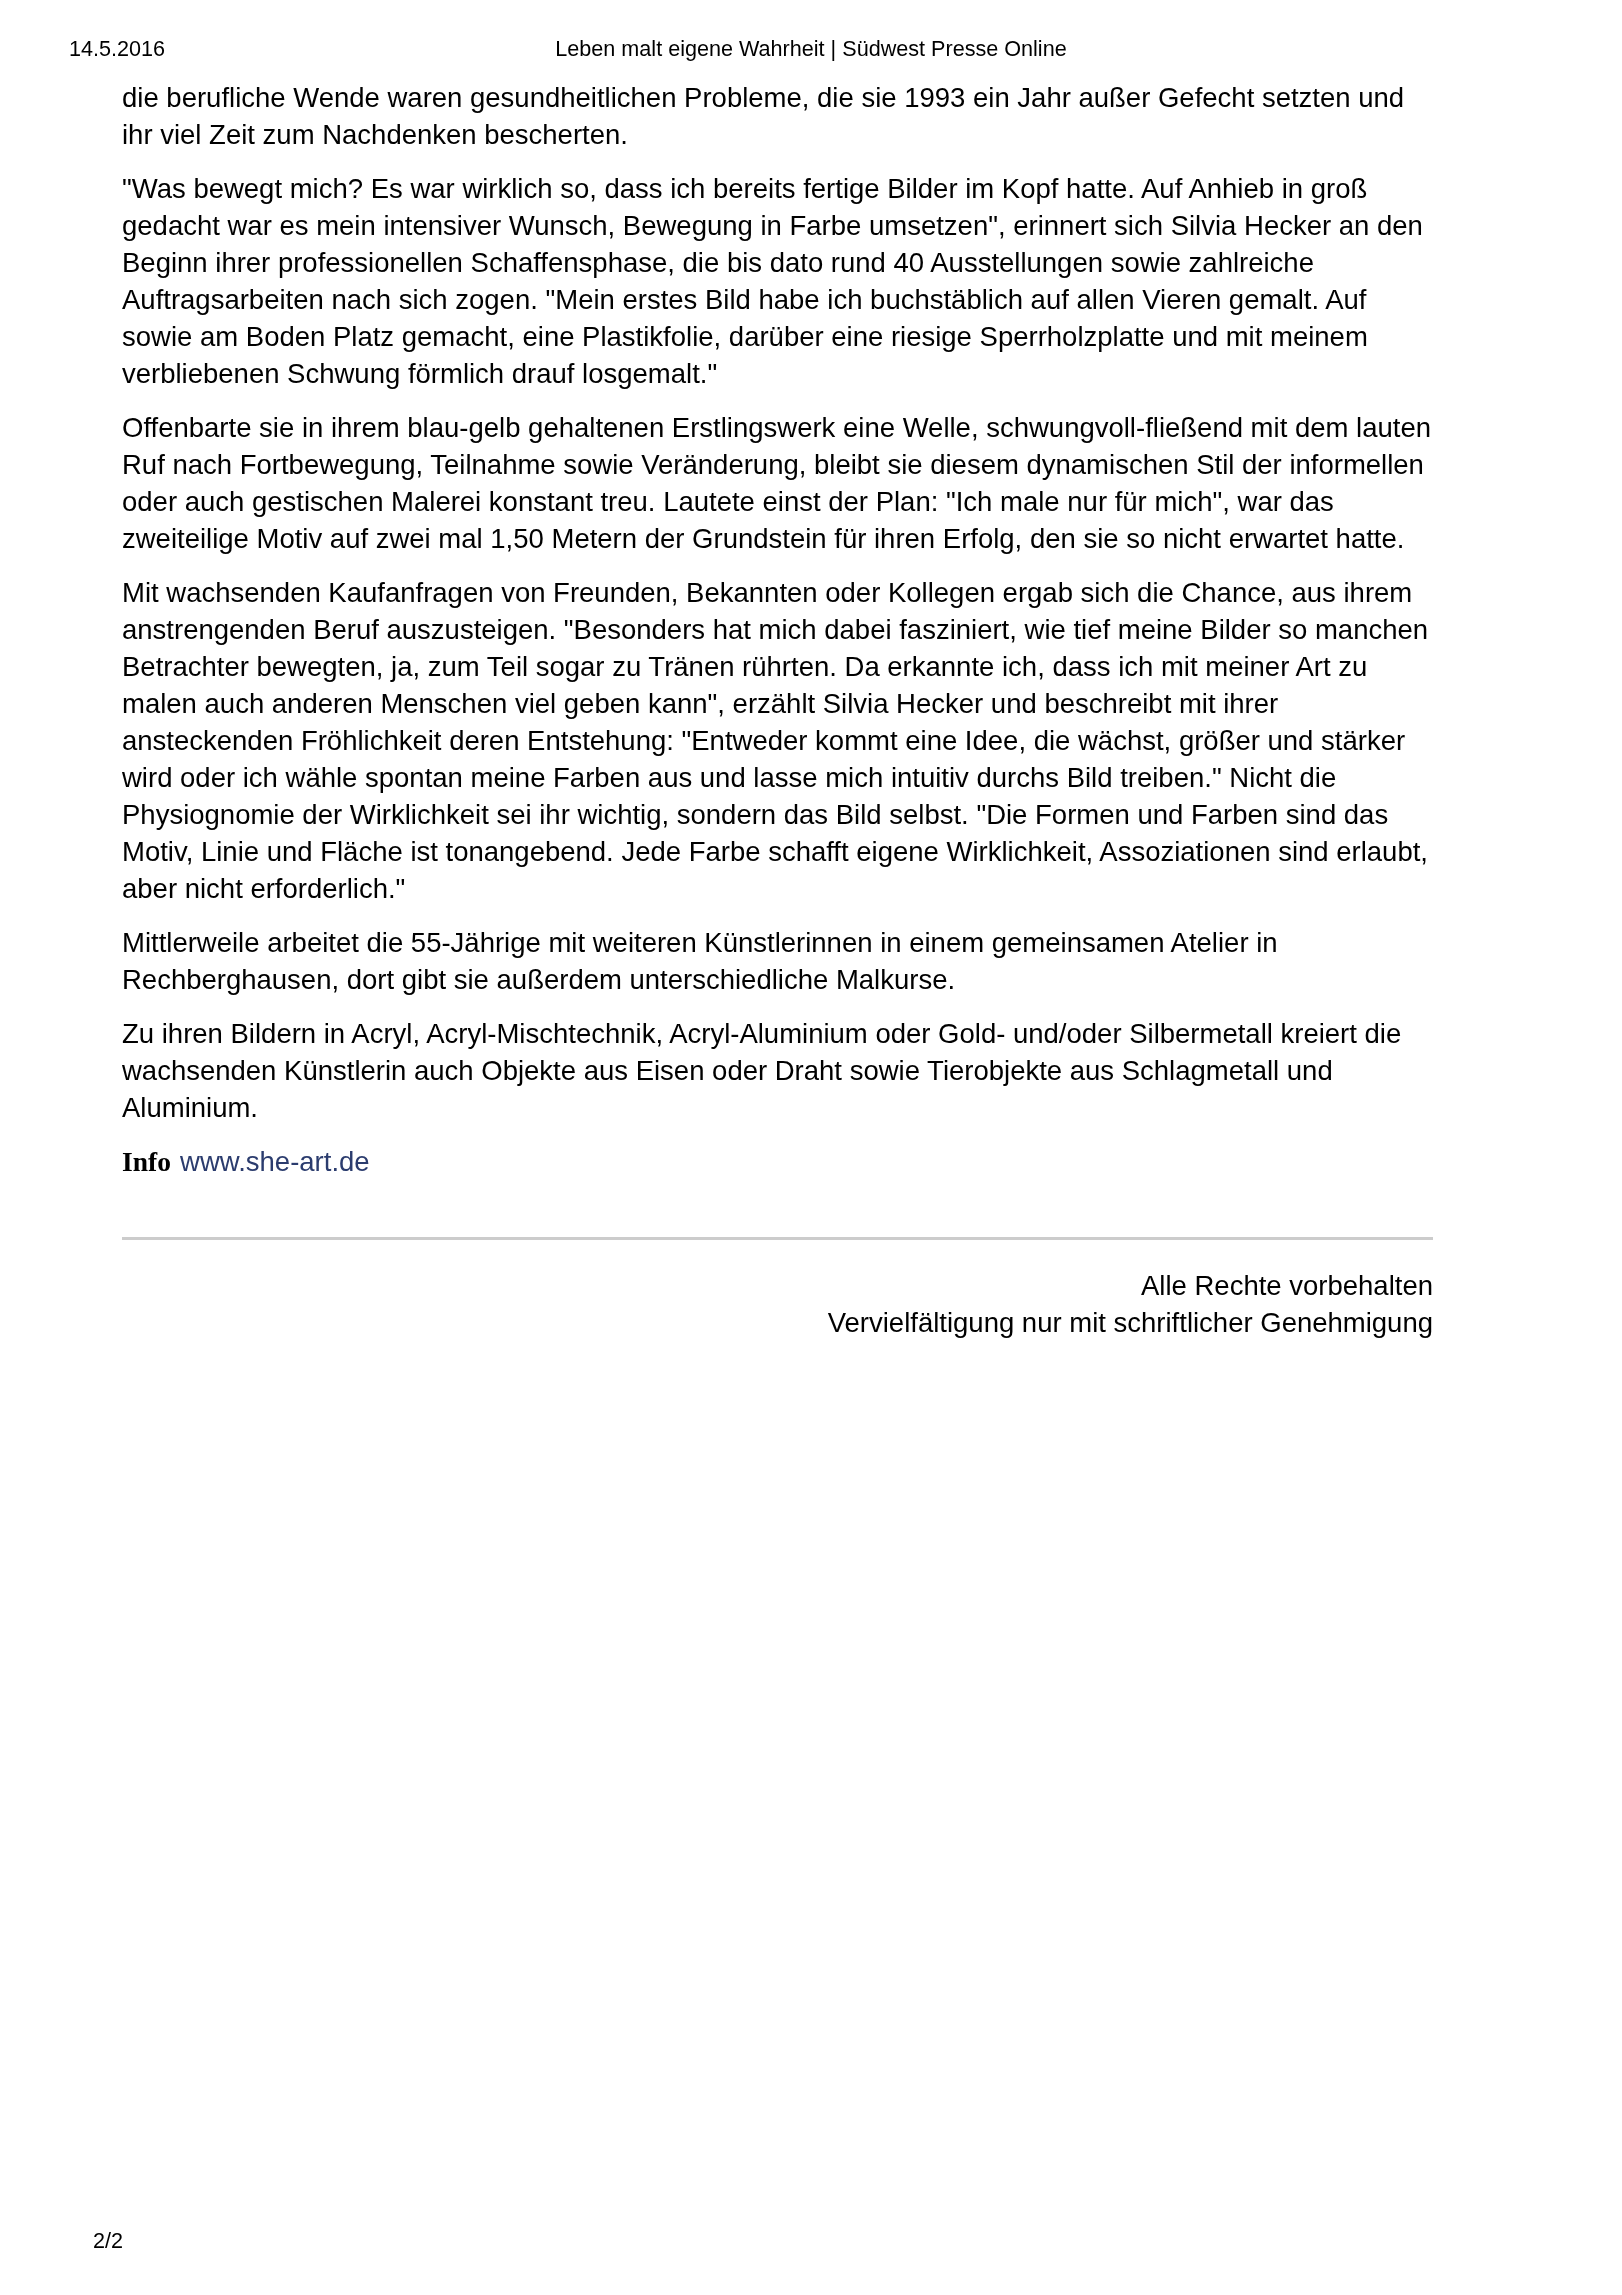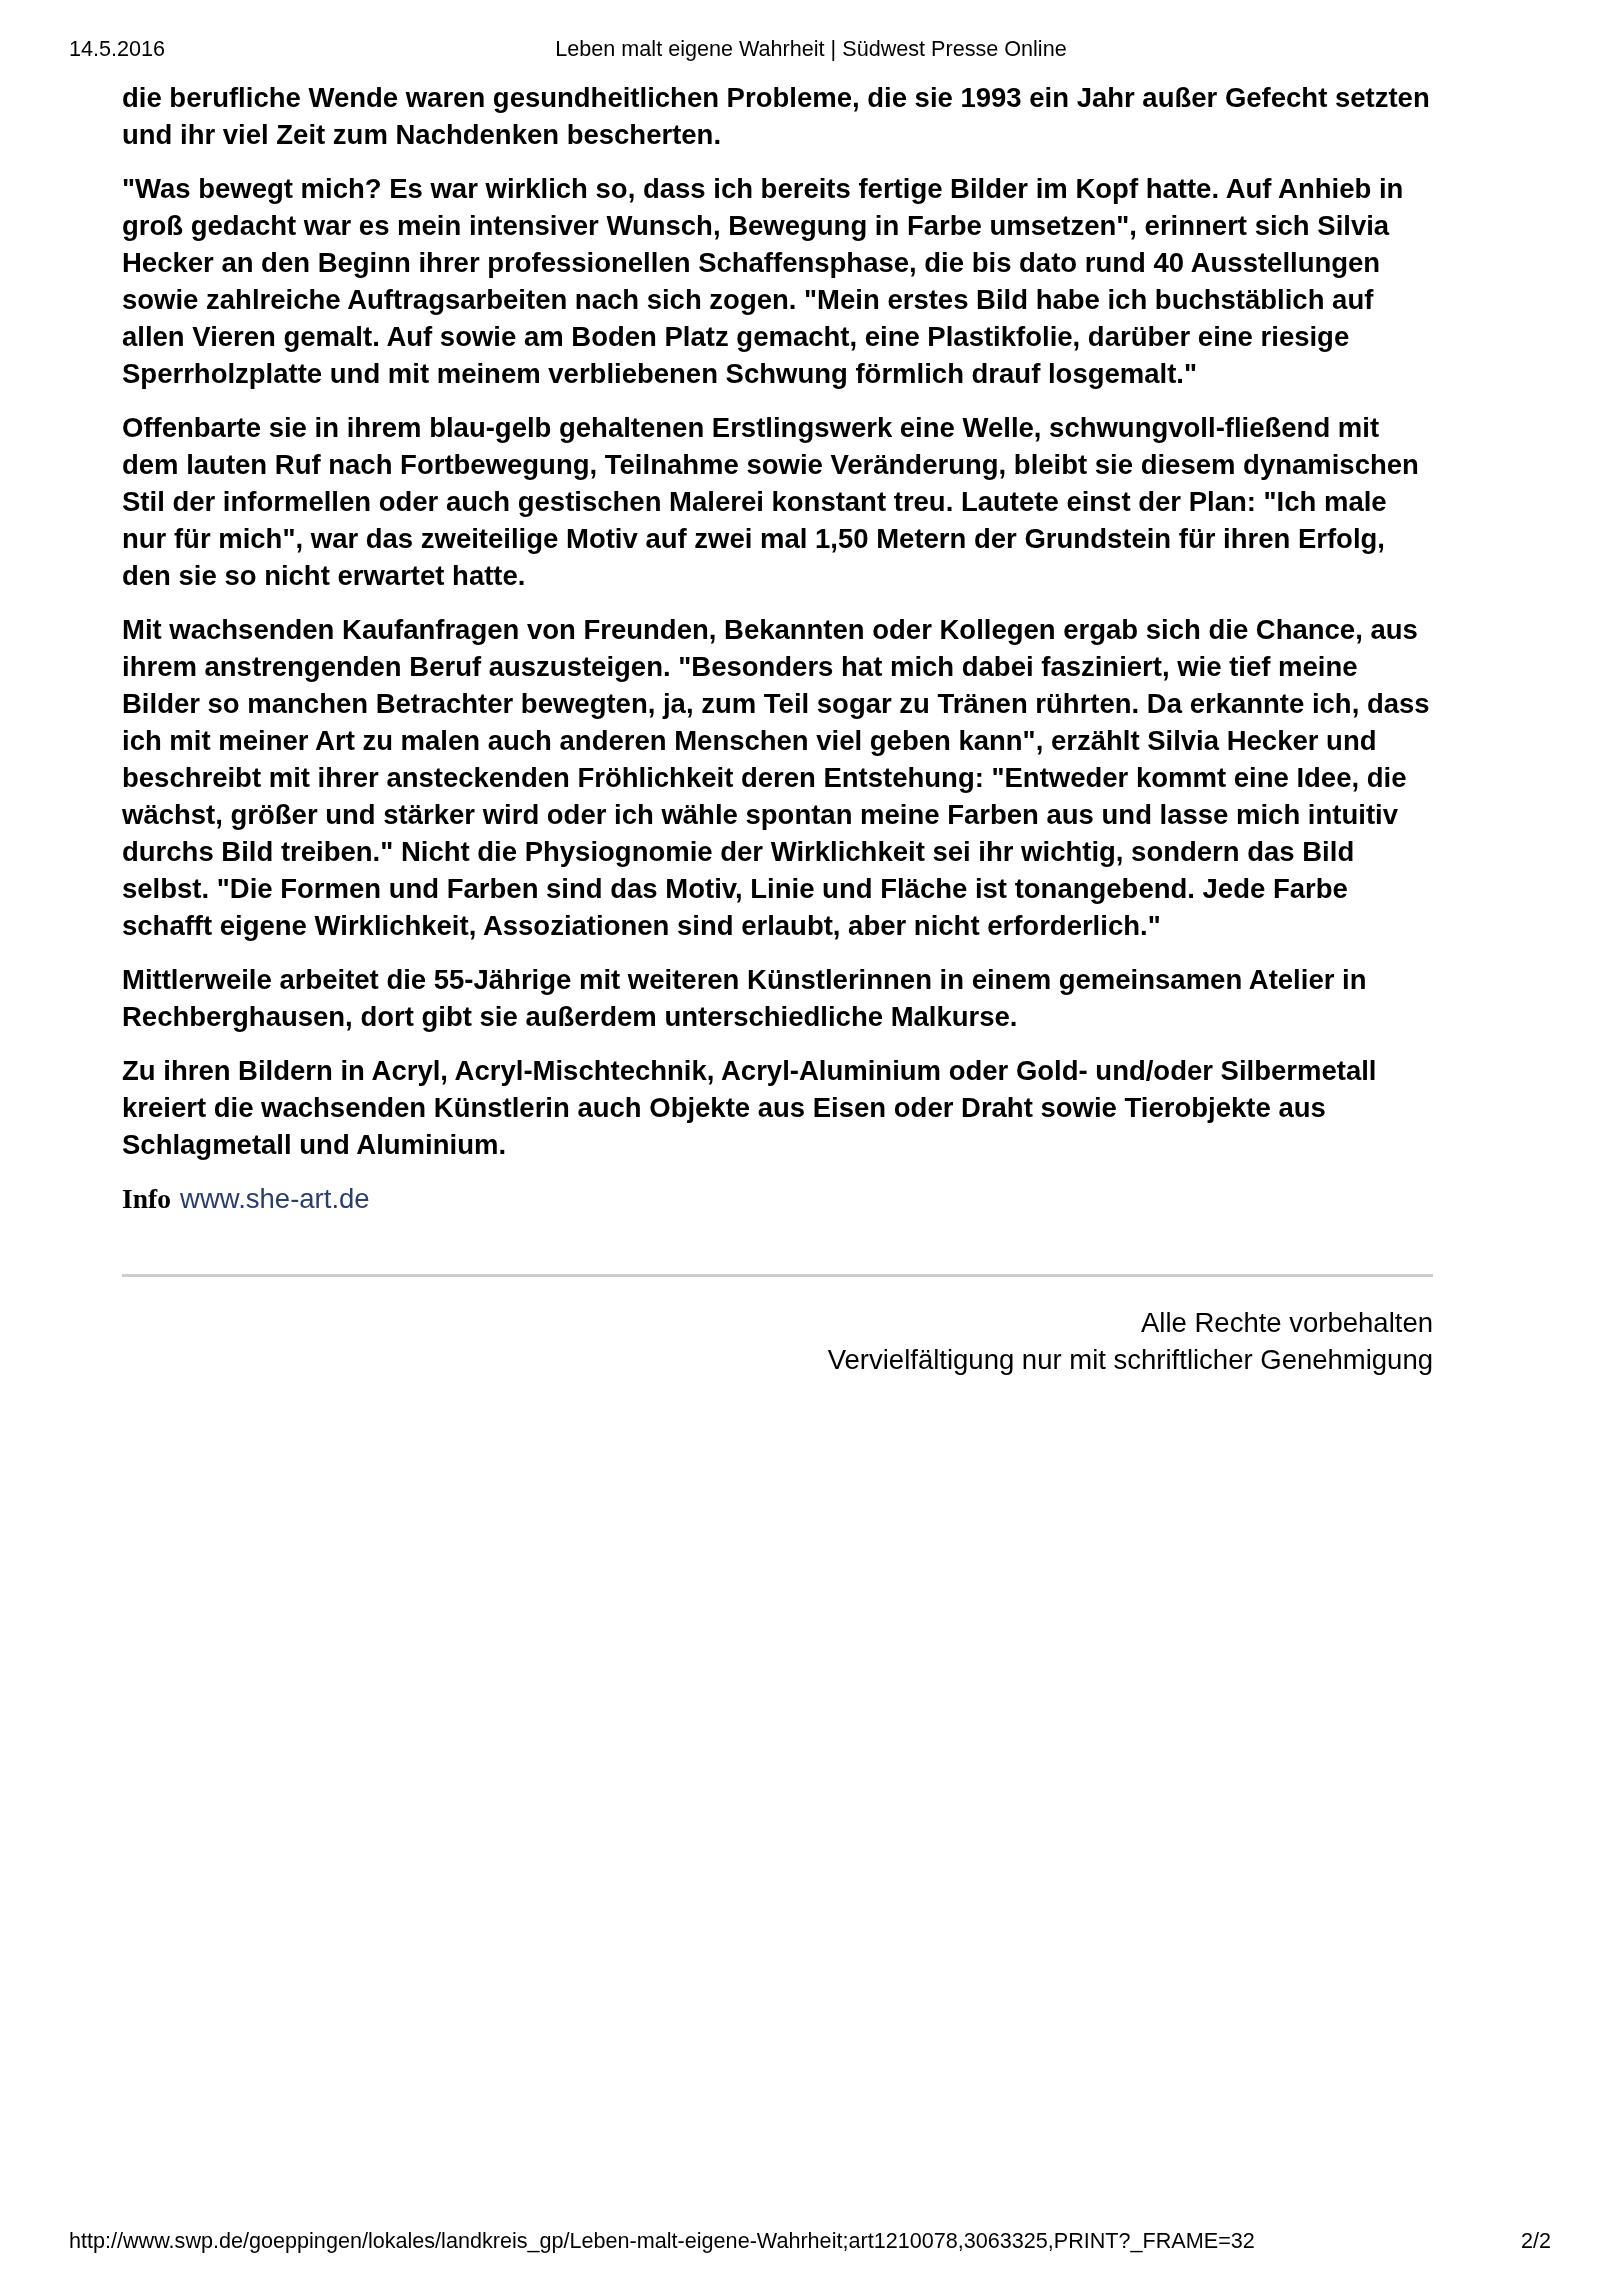--- a/index.html
+++ b/index.html
@@ -36,21 +36,21 @@
   .header-spacer { flex: 1 1 0; }
   
   .article {
     position: absolute;
     top: 79px;
     left: 122px;
     width: 1311px;
     font-size: 27.5px;
     line-height: 37px;
   }
-  .body-paragraph { margin: 0 0 17px 0; font-weight: bold; }
+  .body-paragraph { margin: 0 0 17px 0; }
   .info-row { margin: 0 0 17px 0; }
   .info-label { font-weight: bold; margin-right: 9.2px; font-family: Liberation Serif, serif; }
   .info-link { color: var(--link); text-decoration: none; cursor: pointer; }
   .divider {
     margin-top: 57px;
     border-top: 3.3px solid var(--divider);
     width: 100%;
     height: 0;
   }
   .copyright { text-align: right; font-size: 27.5px; line-height: 37px; margin-top: 27px; }
@@ -94,18 +94,17 @@
 
     <div class="divider"></div>
 
     <div class="copyright">
       <div class="copyright-line">Alle Rechte vorbehalten</div>
       <div class="copyright-line">Vervielfältigung nur mit schriftlicher Genehmigung</div>
     </div>
   </div>
 
   <div class="print-footer">
-    <div class="footer-url">http://www.swp.de/goeppingen/lokales/landkreis_gp/Leben-malt-eigene-Wahrheit;art1210078,3063325,PRINT?_FRAME=32</div>
     <div class="footer-page">2/2</div>
   </div>
 
 </div>
 
 
 </body></html>

